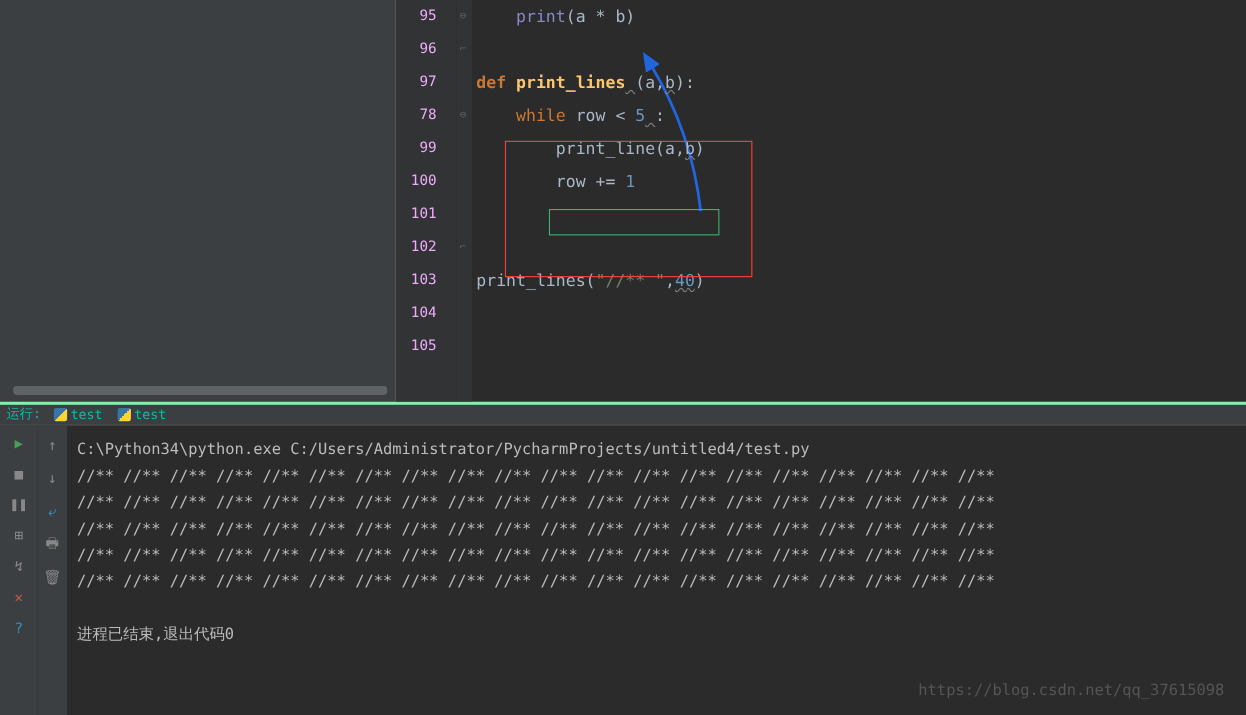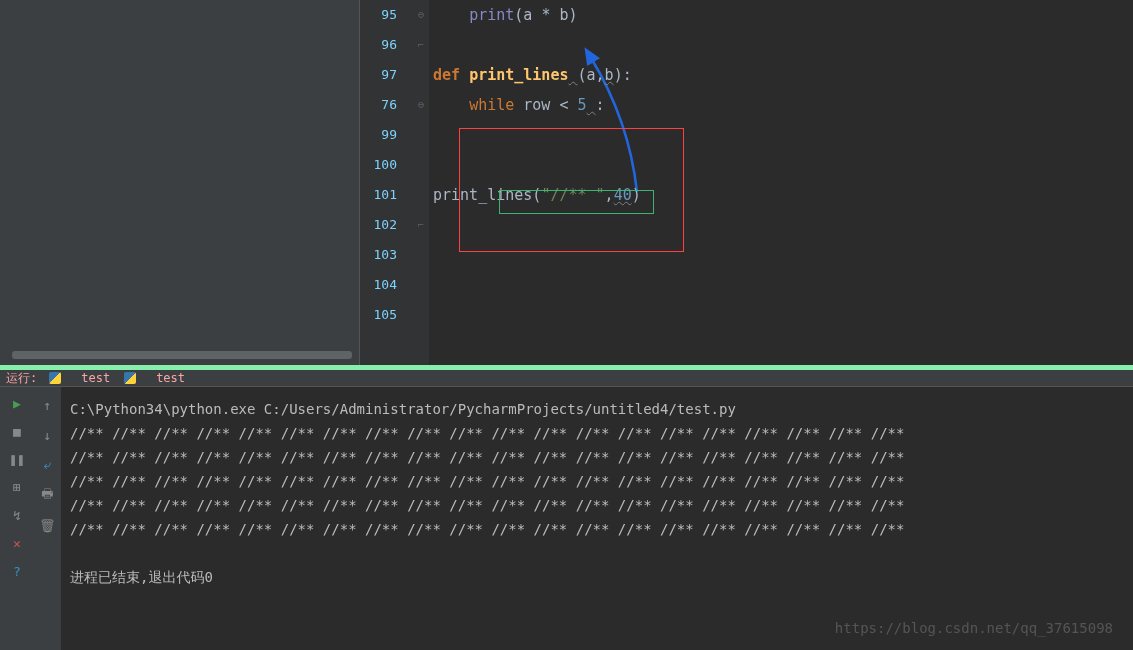--- a/index.html
+++ b/index.html
@@ -37,21 +37,21 @@
   flex: 1;
   display: flex;
   background: #2b2b2b;
   position: relative;
 }
 .gutter {
   width: 55px;
   background: #313335;
   text-align: right;
   padding-right: 18px;
-  color: #7dd3fc;
+  color: #f0abfc;
   font-size: 13px;
   line-height: 30px;
   user-select: none;
   position: relative;
 }
 .gutter-line { height: 30px; }
 .fold-col {
   width: 14px;
   background: #313335;
   position: relative;
@@ -103,32 +103,32 @@
   border: 1px solid #3cb371;
   pointer-events: none;
 }
 .arrow-svg {
   position: absolute;
   pointer-events: none;
 }
 .run-header {
   height: 22px;
   background: #3c3f41;
-  border-top: 5px solid #86efac;
+  border-top: 3px solid #86efac;
   border-bottom: 1px solid #555;
   display: flex;
   padding-left: 6px;
-  color: #fca5a5;
+  color: #14b8a6;
   font-size: 12px;
   gap: 6px;
 }
 .run-tab {
   display: flex;
   align-items: center;
-  gap: 20px;
+  gap: 3px;
   padding: 0 6px;
   height: 100%;
 }
 .py-icon {
   width: 12px;
   height: 12px;
   display: inline-block;
   background: linear-gradient(135deg, #3776ab 50%, #ffd43b 50%);
   border-radius: 2px;
 }
@@ -193,21 +193,21 @@
 </head>
 <body>
 
 <div class="main-container">
   <div class="sidebar-left"></div>
   <div class="editor-area">
     <div class="gutter" id="gutter">
         <div class="gutter-line">95</div>
         <div class="gutter-line">96</div>
         <div class="gutter-line">97</div>
-        <div class="gutter-line">76</div>
+        <div class="gutter-line">78</div>
         <div class="gutter-line">99</div>
         <div class="gutter-line">100</div>
         <div class="gutter-line">101</div>
         <div class="gutter-line">102</div>
         <div class="gutter-line">103</div>
         <div class="gutter-line">104</div>
         <div class="gutter-line">105</div>
       </div>
     <div class="fold-col" id="foldcol">
         <div class="fold-mark" style="top: 9px;">⊖</div>
@@ -221,20 +221,22 @@
           <marker id="ah" markerWidth="10" markerHeight="10" refX="2" refY="3" orient="auto">
             <path d="M0,0 L0,6 L7,3 z" fill="#2266dd"></path>
           </marker>
         </defs>
         <path d="M 208 192 Q 200 120 162 58" stroke="#2266dd" stroke-width="2.5" fill="none" marker-end="url(#ah)"></path>
       </svg>
         <div class="code-line">    <span class="builtin">print</span><span class="paren">(</span><span class="param">a</span> <span class="op">*</span> <span class="param">b</span><span class="paren">)</span></div>
         <div class="code-line"></div>
         <div class="code-line"><span class="kw-def">def</span> <span class="fn-name">print_lines</span><span class="squiggle"> </span><span class="paren">(</span><span class="param">a</span><span class="op">,</span><span class="param squiggle">b</span><span class="paren">)</span><span class="op">:</span></div>
         <div class="code-line">    <span class="kw">while</span> <span class="param">row</span> <span class="op">&lt;</span> <span class="num">5</span><span class="squiggle"> </span><span class="op">:</span></div>
+        <div class="code-line">        <span class="param">print_line</span><span class="paren">(</span><span class="param">a</span><span class="op">,</span><span class="param squiggle">b</span><span class="paren">)</span></div>
+        <div class="code-line">        <span class="param">row</span> <span class="op">+=</span> <span class="num">1</span></div>
         <div class="code-line"></div>
         <div class="code-line"></div>
         <div class="code-line"><span class="param">print_lines</span><span class="paren">(</span><span class="str">"//** "</span><span class="op">,</span><span class="num squiggle">40</span><span class="paren">)</span></div>
         <div class="red-box" style="top: 128px; left: 30px; width: 225px; height: 124px;"></div>
         <div class="green-box" style="top: 190px; left: 70px; width: 155px; height: 24px;"></div>
       </div>
   </div>
 </div>
 
 <div class="run-header">

